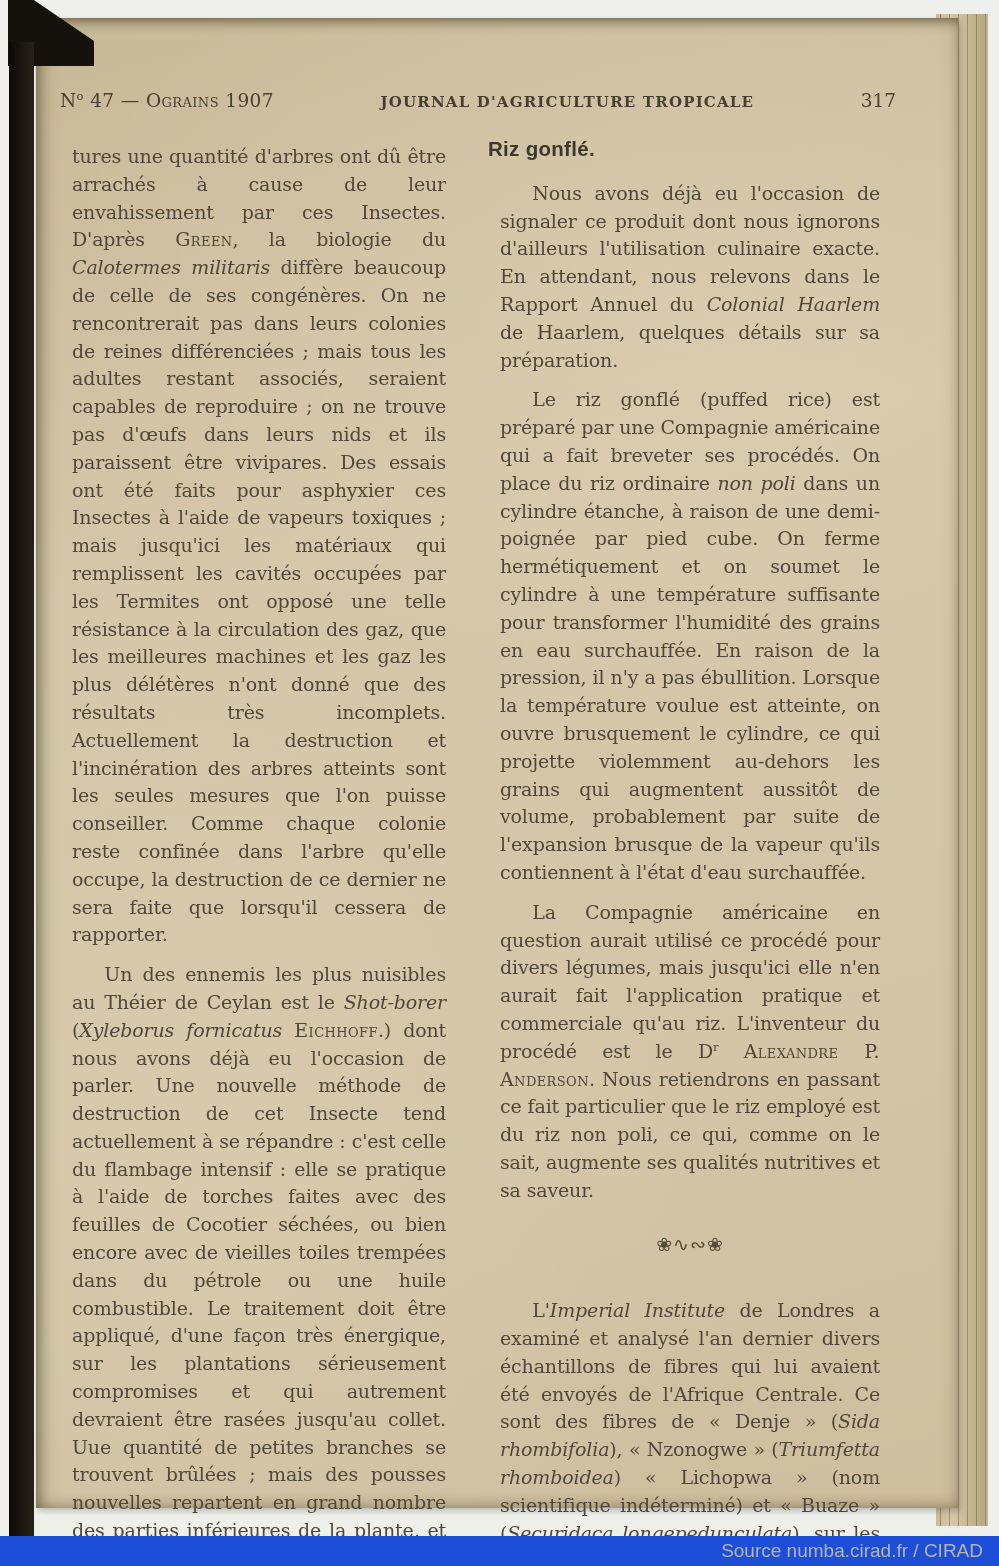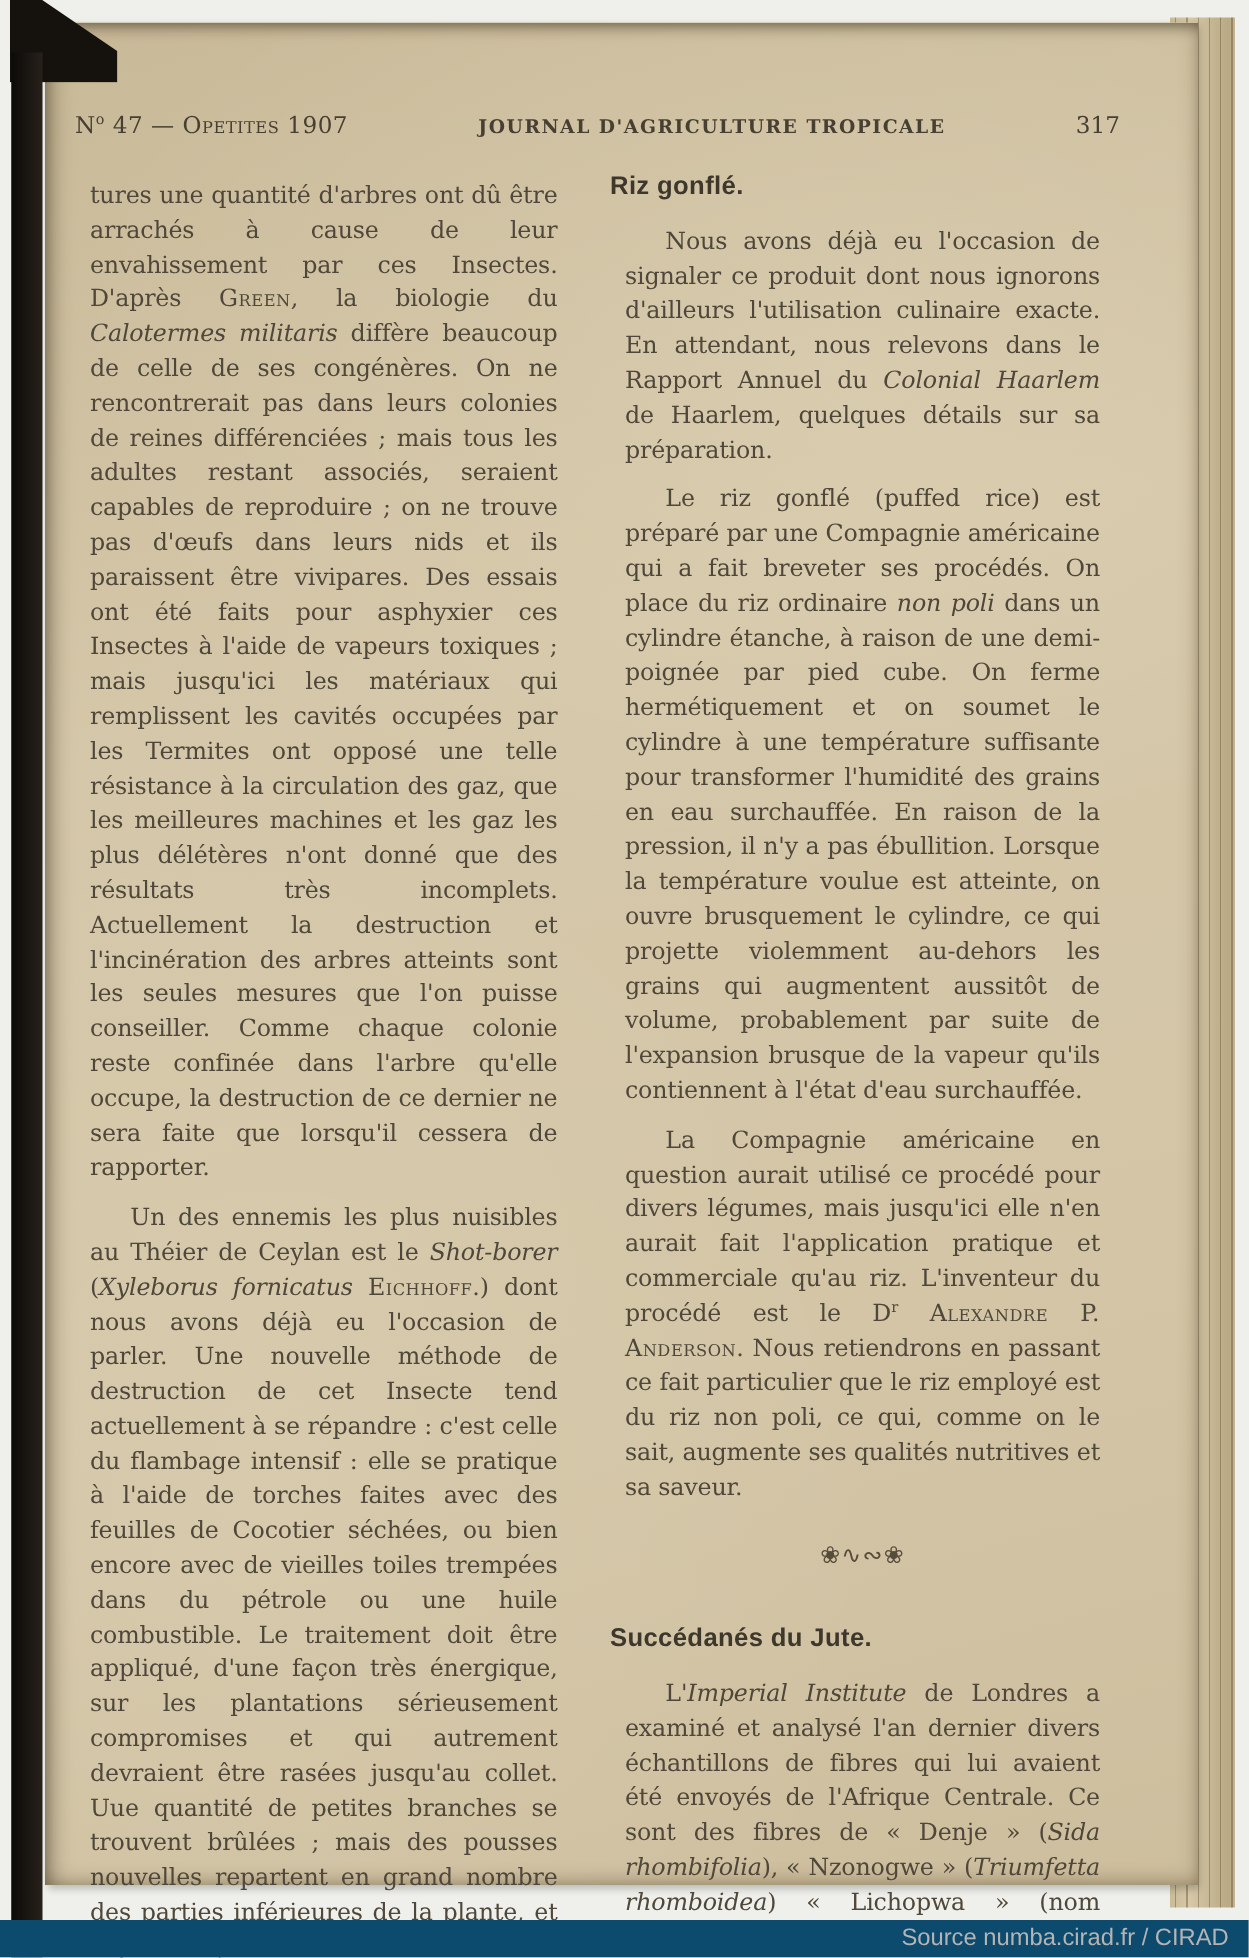--- a/index.html
+++ b/index.html
@@ -65,55 +65,54 @@
   .ornament{
     text-align:center;font-size:19px;color:#554c39;margin:27px 0 38px;
     letter-spacing:1px;font-family:"DejaVu Sans",sans-serif;
   }
   .sc{font-variant:small-caps;letter-spacing:.4px;}
   .sup{vertical-align:super;font-size:.62em;line-height:0;}
   .cont{text-align-last:justify;}
   
   .footer{
     position:absolute;left:0;bottom:0;width:100%;height:30px;z-index:5;
-    background:#0c4a6e;color:#b4b4b4;
+    background:#1d4ed8;color:#b4b4b4;
     font-family:"Liberation Sans",sans-serif;font-size:19px;line-height:29px;
     text-align:right;box-sizing:border-box;padding-right:16px;
   }
 </style>
 </head>
 <body>
 
 <div class="wedge"></div>
 <div class="spine"></div>
 <div class="edges"></div>
 
 <div class="page">
 
   <div class="masthead">
-    <span class="issue"><span>N</span><span class="sup">o</span><span> 47 — O</span><span class="sc">petites</span><span> 1907</span></span>
+    <span class="issue"><span>N</span><span class="sup">o</span><span> 47 — O</span><span class="sc">grains</span><span> 1907</span></span>
     <span class="journal">JOURNAL D'AGRICULTURE TROPICALE</span>
     <span class="pagenum">317</span>
   </div>
 
   <div class="cols">
 
     <div class="col left">
       <p class="noindent"><span>tures une quantité d'arbres ont dû être arrachés à cause de leur envahissement par ces Insectes. D'après </span><span class="sc">Green</span><span>, la biologie du </span><i>Calotermes militaris</i><span> diffère beaucoup de celle de ses congénères. On ne rencontrerait pas dans leurs colonies de reines différenciées ; mais tous les adultes restant associés, seraient capables de reproduire ; on ne trouve pas d'œufs dans leurs nids et ils paraissent être vivipares. Des essais ont été faits pour asphyxier ces Insectes à l'aide de vapeurs toxiques ; mais jusqu'ici les matériaux qui remplissent les cavités occupées par les Termites ont opposé une telle résistance à la circulation des gaz, que les meilleures machines et les gaz les plus délétères n'ont donné que des résultats très incomplets. Actuellement la destruction et l'incinération des arbres atteints sont les seules mesures que l'on puisse conseiller. Comme chaque colonie reste confinée dans l'arbre qu'elle occupe, la destruction de ce dernier ne sera faite que lorsqu'il cessera de rapporter.</span></p>
       <p class="indent"><span>Un des ennemis les plus nuisibles au Théier de Ceylan est le </span><i>Shot-borer</i><span> (</span><i>Xyleborus fornicatus</i><span> </span><span class="sc">Eichhoff</span><span>.) dont nous avons déjà eu l'occasion de parler. Une nouvelle méthode de destruction de cet Insecte tend actuellement à se répandre : c'est celle du flambage intensif : elle se pratique à l'aide de torches faites avec des feuilles de Cocotier séchées, ou bien encore avec de vieilles toiles trempées dans du pétrole ou une huile combustible. Le traitement doit être appliqué, d'une façon très énergique, sur les plantations sérieusement compromises et qui autrement devraient être rasées jusqu'au collet. Uue quantité de petites branches se trouvent brûlées ; mais des pousses nouvelles repartent en grand nombre des parties inférieures de la plante, et l'opération, tout en assurant une destruction complète des Insectes, fournit au point de vue du rapport de la culture des résultats incontestablement supérieurs à ceux que l'on obtient en rasant les arbustes à la base.</span></p>
 
     </div>
 
     <div class="col right">
       <h3>Riz gonflé.</h3>
       <p class="indent"><span>Nous avons déjà eu l'occasion de signaler ce produit dont nous ignorons d'ailleurs l'utilisation culinaire exacte. En attendant, nous relevons dans le Rapport Annuel du </span><i>Colonial Haarlem</i><span> de Haarlem, quelques détails sur sa préparation.</span></p>
       <p class="indent"><span>Le riz gonflé (puffed rice) est préparé par une Compagnie américaine qui a fait breveter ses procédés. On place du riz ordinaire </span><i>non poli</i><span> dans un cylindre étanche, à raison de une demi-poignée par pied cube. On ferme hermétiquement et on soumet le cylindre à une température suffisante pour transformer l'humidité des grains en eau surchauffée. En raison de la pression, il n'y a pas ébullition. Lorsque la température voulue est atteinte, on ouvre brusquement le cylindre, ce qui projette violemment au-dehors les grains qui augmentent aussitôt de volume, probablement par suite de l'expansion brusque de la vapeur qu'ils contiennent à l'état d'eau surchauffée.</span></p>
       <p class="indent"><span>La Compagnie américaine en question aurait utilisé ce procédé pour divers légumes, mais jusqu'ici elle n'en aurait fait l'application pratique et commerciale qu'au riz. L'inventeur du procédé est le D</span><span class="sup">r</span><span> </span><span class="sc">Alexandre P. Anderson</span><span>. Nous retiendrons en passant ce fait particulier que le riz employé est du riz non poli, ce qui, comme on le sait, augmente ses qualités nutritives et sa saveur.</span></p>
       <div class="ornament">❀∿∾❀</div>
-      <h3>Succédanés du Jute.</h3>
       <p class="indent cont"><span>L'</span><i>Imperial Institute</i><span> de Londres a examiné et analysé l'an dernier divers échantillons de fibres qui lui avaient été envoyés de l'Afrique Centrale. Ce sont des fibres de « Denje » (</span><i>Sida rhombifolia</i><span>), « Nzonogwe » (</span><i>Triumfetta rhomboidea</i><span>) « Lichopwa » (nom scientifique indéterminé) et « Buaze » (</span><i>Securidaca longepedunculata</i><span>), sur les trois premières desquelles M. le Professeur</span></p>
     </div>
 
   </div>
 </div>
 
 <div class="footer">
   <span>Source numba.cirad.fr / CIRAD</span>
 </div>
 

